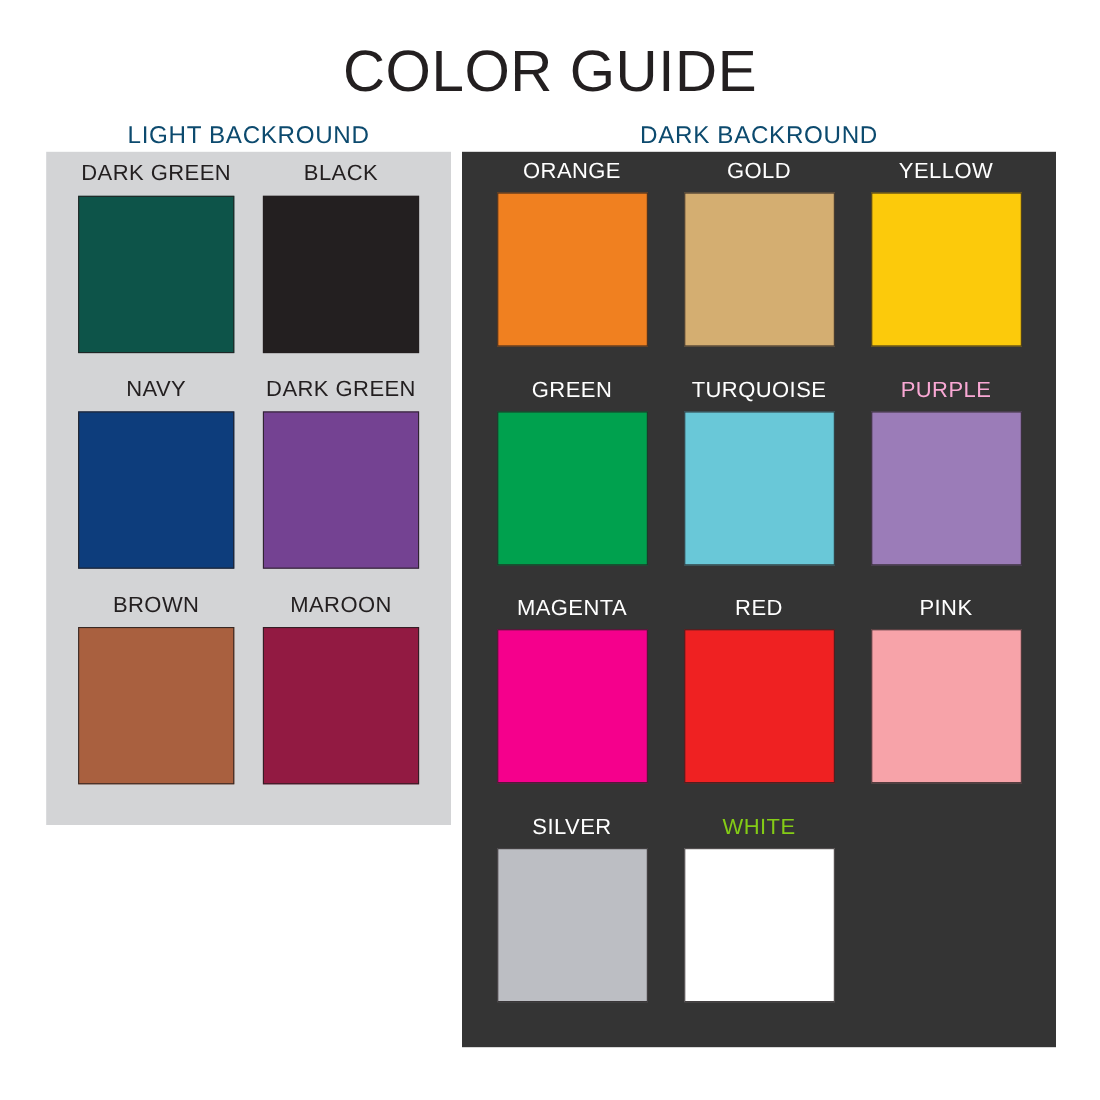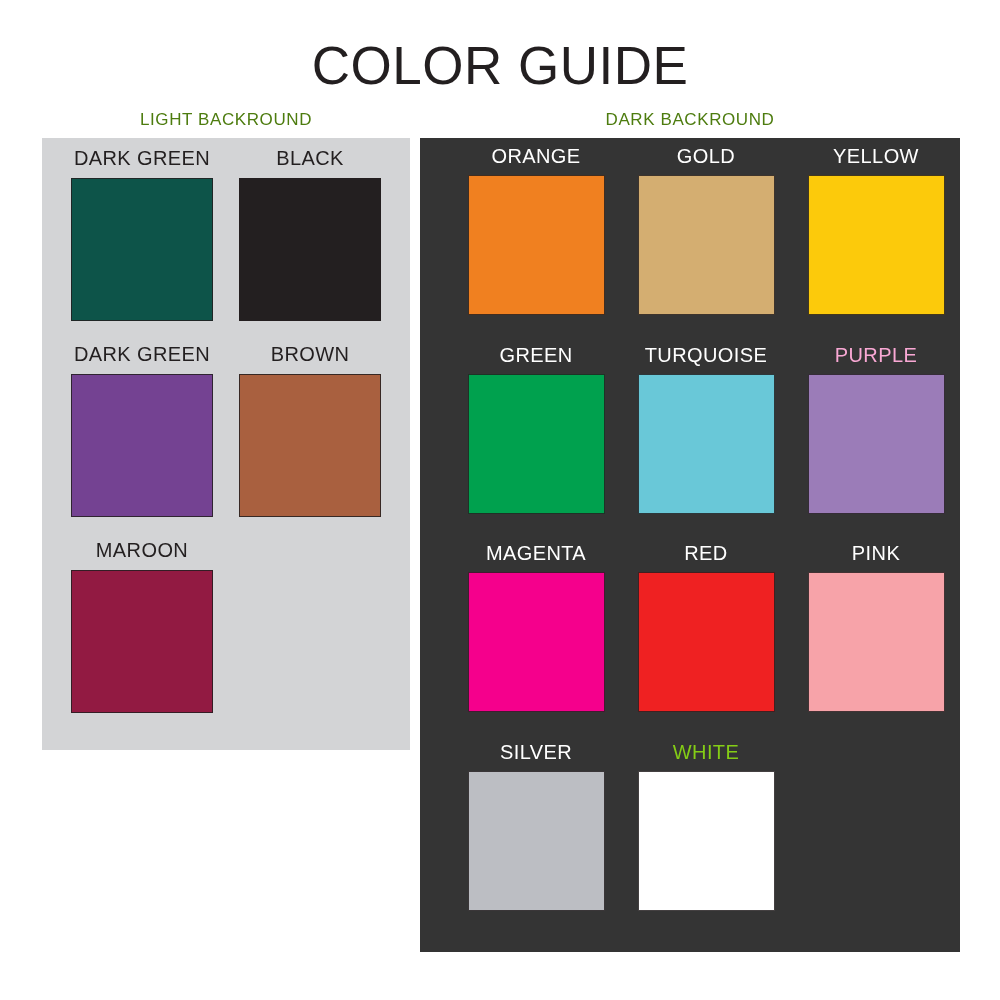--- a/index.html
+++ b/index.html
@@ -34,24 +34,24 @@
     font-weight: 400;
     letter-spacing: 0.5px;
     color: #231f20;
     line-height: 1.05;
     white-space: nowrap;
   }
 
   
   .section-header {
     position: absolute;
-    font-size: 17px;
+    font-size: 22px;
     font-weight: 400;
     letter-spacing: 0.6px;
-    color: #4d7c0f;
+    color: #0c4a6e;
     text-align: center;
     white-space: nowrap;
   }
   .section-header.light-head {
     left: 42px;
     top: 110px;
     width: 368px;
   }
   .section-header.dark-head {
     left: 420px;
@@ -95,21 +95,20 @@
     justify-content: center;
     column-gap: 26px;
     padding: 10px 0 14px 0;
   }
   .grid-dark {
     grid-template-columns: repeat(3, 137px);
     grid-template-rows: repeat(4, 1fr);
     justify-content: center;
     column-gap: 33px;
     padding: 8px 0 12px 0;
-    margin-left: 16px;
   }
 
   .swatch-cell {
     display: flex;
     flex-direction: column;
     align-items: center;
     justify-content: flex-start;
   }
 
   .swatch-label {
@@ -157,20 +156,24 @@
     <div class="grid grid-light">
         <div class="swatch-cell">
           <div class="swatch-label" style="color: rgb(35, 31, 32);">DARK GREEN</div>
           <div class="swatch-chip" style="background-color: rgb(13, 84, 73);"></div>
         </div>
         <div class="swatch-cell">
           <div class="swatch-label" style="color: rgb(35, 31, 32);">BLACK</div>
           <div class="swatch-chip" style="background-color: rgb(35, 31, 32);"></div>
         </div>
         <div class="swatch-cell">
+          <div class="swatch-label" style="color: rgb(35, 31, 32);">NAVY</div>
+          <div class="swatch-chip" style="background-color: rgb(13, 61, 124);"></div>
+        </div>
+        <div class="swatch-cell">
           <div class="swatch-label" style="color: rgb(35, 31, 32);">DARK GREEN</div>
           <div class="swatch-chip" style="background-color: rgb(116, 66, 146);"></div>
         </div>
         <div class="swatch-cell">
           <div class="swatch-label" style="color: rgb(35, 31, 32);">BROWN</div>
           <div class="swatch-chip" style="background-color: rgb(169, 96, 63);"></div>
         </div>
         <div class="swatch-cell">
           <div class="swatch-label" style="color: rgb(35, 31, 32);">MAROON</div>
           <div class="swatch-chip" style="background-color: rgb(146, 26, 66);"></div>

